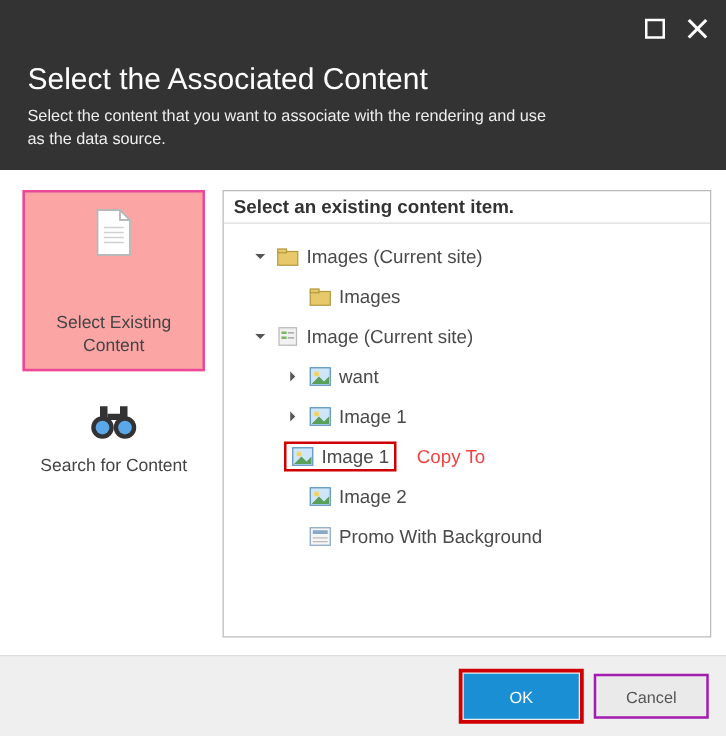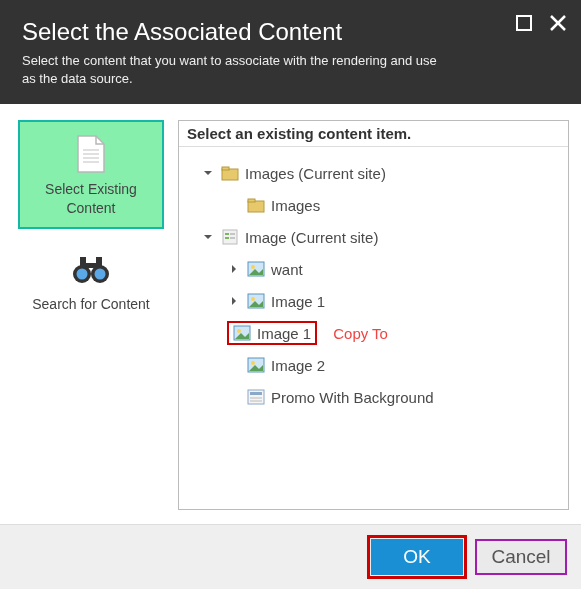--- a/index.html
+++ b/index.html
@@ -1,31 +1,31 @@
 <!DOCTYPE html>
 <html><head>
 <meta charset="utf-8">
 <style>
 * { box-sizing: border-box; margin: 0; padding: 0; }
 body { font-family: "Segoe UI", Arial, sans-serif; font-size: 14px; color: #333; background: #fff; width: 581px; height: 589px; position: relative; }
 
 .dialog { width: 581px; height: 589px; display: flex; flex-direction: column; }
 
 .header { background: #333333; color: #fff; padding: 18px 22px 16px 22px; position: relative; }
-.header h1 { font-size: 24px; font-weight: 400; margin-bottom: 6px; }
+.header h1 { font-size: 24px; font-weight: 400; margin-bottom: 6px; margin-top: 32px; }
 .header p { font-size: 13px; color: #eee; line-height: 1.4; max-width: 430px; }
 .win-controls { position: absolute; top: 14px; right: 14px; display: flex; gap: 16px; }
 .win-btn { cursor: pointer; }
 .win-btn svg { display: block; }
 
 .body { flex: 1; display: flex; gap: 14px; padding: 16px 12px 14px 18px; overflow: hidden; }
 
 .left-panel { width: 146px; display: flex; flex-direction: column; gap: 8px; }
 .option-card { display: flex; flex-direction: column; align-items: center; padding: 12px 6px 10px 6px; cursor: pointer; text-align: center; color: #444; }
-.option-card.selected { background: #86efac; border: 2px solid #14b8a6; }
+.option-card.selected { background: #fca5a5; border: 2px solid #ec4899; gap: 36px; }
 .option-label { font-size: 14px; line-height: 1.3; margin-top: 6px; }
 .option-icon { width: 40px; height: 40px; display: flex; align-items: center; justify-content: center; }
 
 .right-panel { flex: 1; border: 1px solid #bbb; display: flex; flex-direction: column; min-width: 0; }
 .panel-title { font-weight: 700; font-size: 15px; padding: 4px 8px; border-bottom: 1px solid #ddd; }
 .tree-wrap { flex: 1; overflow: hidden; position: relative; }
 .tree-scroll { position: absolute; inset: 0 0 0 0; overflow-y: scroll; padding: 10px 4px 10px 4px; }
 
 .tree ul { list-style: none; }
 .tree li { position: relative; }
@@ -36,21 +36,21 @@
 .node-icon { width: 18px; height: 18px; display: flex; align-items: center; justify-content: center; }
 .node-label { color: #4a4a4a; font-size: 15px; }
 .copy-to { color: #ef4444; margin-left: 10px; font-size: 15px; }
 .selection-outline { border: 2px solid #d00000; display: inline-flex; align-items: center; padding: 1px 4px; gap:6px; }
 
 .lvl0 { padding-left: 18px; }
 .lvl1 { padding-left: 44px; }
 .lvl2 { padding-left: 44px; }
 
 .footer { background: #efefef; border-top: 1px solid #ddd; padding: 14px 14px; display: flex; justify-content: flex-end; gap: 12px; }
-.btn { min-width: 92px; height: 36px; font-size: 19px; border: none; cursor: pointer; }
+.btn { min-width: 92px; height: 36px; font-size: 13px; border: none; cursor: pointer; }
 .btn.primary { background: #1b8fd4; color: #fff; outline: 3px solid #d00000; outline-offset: 1px; }
 .btn.secondary { background: #eaeaea; color: #555; border: 2px solid #a21caf; }
 
 
 .tree-scroll::-webkit-scrollbar { width: 16px; }
 .tree-scroll::-webkit-scrollbar-track { background: #f1f1f1; }
 .tree-scroll::-webkit-scrollbar-thumb { background: #c4c4c4; }
 </style>
 </head>
 <body>

